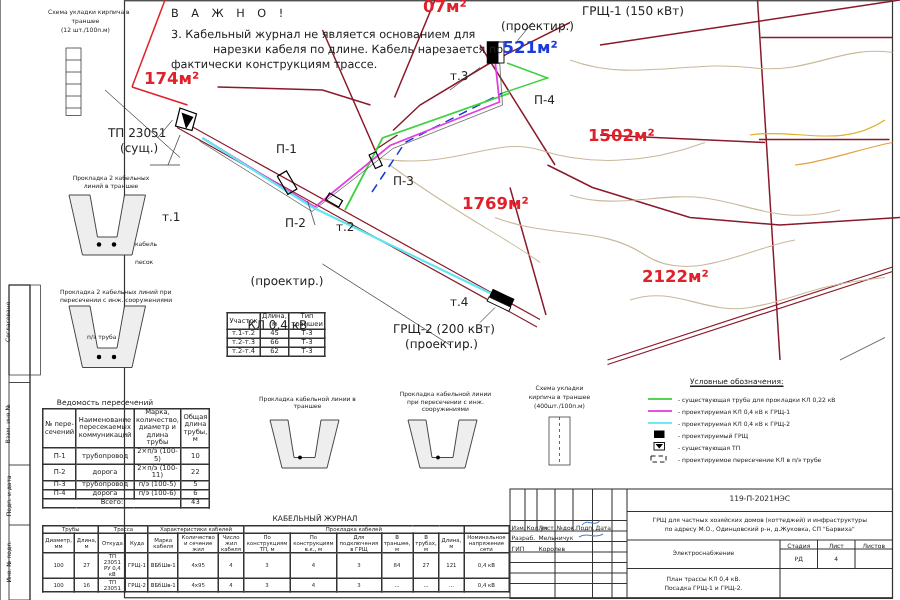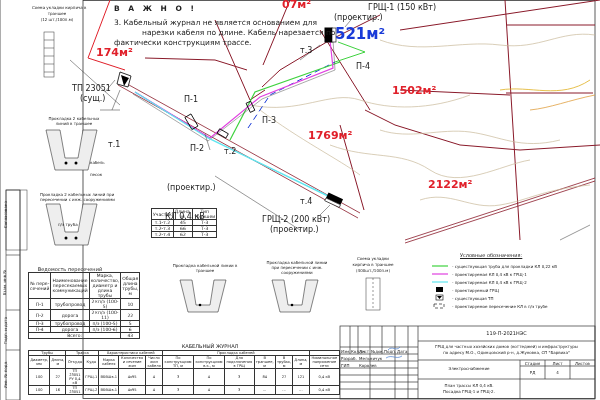--- a/index.html
+++ b/index.html
@@ -3,21 +3,21 @@
 <meta charset="utf-8">
 <style>
   html,body{margin:0;padding:0;}
   body{width:600px;height:400px;overflow:hidden;background:#fff;font-family:"DejaVu Sans",sans-serif;position:relative;color:#222;}
   svg{position:absolute;left:0;top:0;}
   .t{position:absolute;font-family:"DejaVu Sans",sans-serif;color:#222;white-space:nowrap;}
   .tiny{font-size:4px;}
   .small{font-size:5px;}
   .note{font-size:7.5px;line-height:10px;}
   .area{font-size:11px;color:#e0202a;font-weight:bold;}
-  .areab{font-size:15px;color:#1a3bd8;font-weight:bold;text-align:center;}
+  .areab{font-size:11px;color:#1a3bd8;font-weight:bold;text-align:center;}
   .lbl{font-size:8px;}
   table{border-collapse:collapse;position:absolute;font-size:4.5px;}
   td,th{border:0.6px solid #333;text-align:center;padding:0 1px;font-weight:normal;}
 </style>
 </head>
 <body>
 
 <svg width="600" height="400" viewBox="0 0 600 400">
 
   <rect x="83" y="0.5" width="512" height="398" fill="none" stroke="#333" stroke-width="0.8"></rect>
@@ -166,39 +166,39 @@
     <line x1="358" y1="326" x2="358" y2="354"></line>
     <line x1="370" y1="326" x2="370" y2="399"></line>
     <line x1="382" y1="326" x2="382" y2="354"></line>
     <line x1="395" y1="326" x2="395" y2="399"></line>
     <line x1="408" y1="326" x2="408" y2="399"></line>
   </g>
 
   <path d="M388,350 C392,345 396,352 400,347 M386,358 C392,354 396,360 402,356" stroke="#4a7fd0" stroke-width="0.7" fill="none"></path>
 </svg>
 
-<div class="t note" style="left:114px;top:4px;letter-spacing:3px;font-weight:bold;">В А Ж Н О !</div>
+<div class="t note" style="left:114px;top:4px;letter-spacing:3px;font-weight:normal;">В А Ж Н О !</div>
 <div class="t note" style="left:114px;top:18px;">3. Кабельный журнал не является основанием для</div>
 <div class="t note" style="left:114px;top:28px;margin-left:28px;">нарезки кабеля по длине. Кабель нарезается по</div>
 <div class="t note" style="left:114px;top:38px;">фактически конструкциям трассе.</div>
 
 <div class="t tiny" style="left:32px;top:5px;text-align:center;width:50px;">Схема укладки кирпича в</div>
 <div class="t tiny" style="left:32px;top:11px;text-align:center;width:50px;">траншее</div>
 <div class="t tiny" style="left:32px;top:17px;text-align:center;width:50px;">(12 шт./100п.м)</div>
 
 <div class="t area" style="left:96px;top:46px;">174м²</div>
 <div class="t area" style="left:282px;top:-2px;">07м²</div>
 <div class="t areab" style="left:335px;top:25px;">521м²</div>
 <div class="t area" style="left:392px;top:52px;margin-top:32px;">1502м²</div>
 <div class="t area" style="left:308px;top:129px;">1769м²</div>
 <div class="t area" style="left:428px;top:178px;">2122м²</div>
 
 <div class="t lbl" style="left:72px;top:84px;">ТП 23051</div>
 <div class="t lbl" style="left:80px;top:94px;">(сущ.)</div>
-<div class="t lbl" style="left:328px;top:3px;padding-left:40px;">ГРЩ-1 (150 кВт)</div>
+<div class="t lbl" style="left:348px;top:3px;padding-left:40px;">ГРЩ-1 (150 кВт)</div>
 <div class="t lbl" style="left:334px;top:13px;">(проектир.)</div>
 <div class="t lbl" style="left:262px;top:215px;">ГРЩ-2 (200 кВт)</div>
 <div class="t lbl" style="left:270px;top:225px;">(проектир.)</div>
 <div class="t lbl" style="left:165px;top:168px;margin-top:44px;">КЛ 0,4 кВ</div>
 <div class="t lbl" style="left:167px;top:183px;">(проектир.)</div>
 <div class="t lbl" style="left:108px;top:100px;margin-top:40px;">т.1</div>
 <div class="t lbl" style="left:224px;top:147px;text-align:right;">т.2</div>
 <div class="t lbl" style="left:300px;top:46px;">т.3</div>
 <div class="t lbl" style="left:300px;top:197px;">т.4</div>
 <div class="t lbl" style="left:184px;top:95px;">П-1</div>

